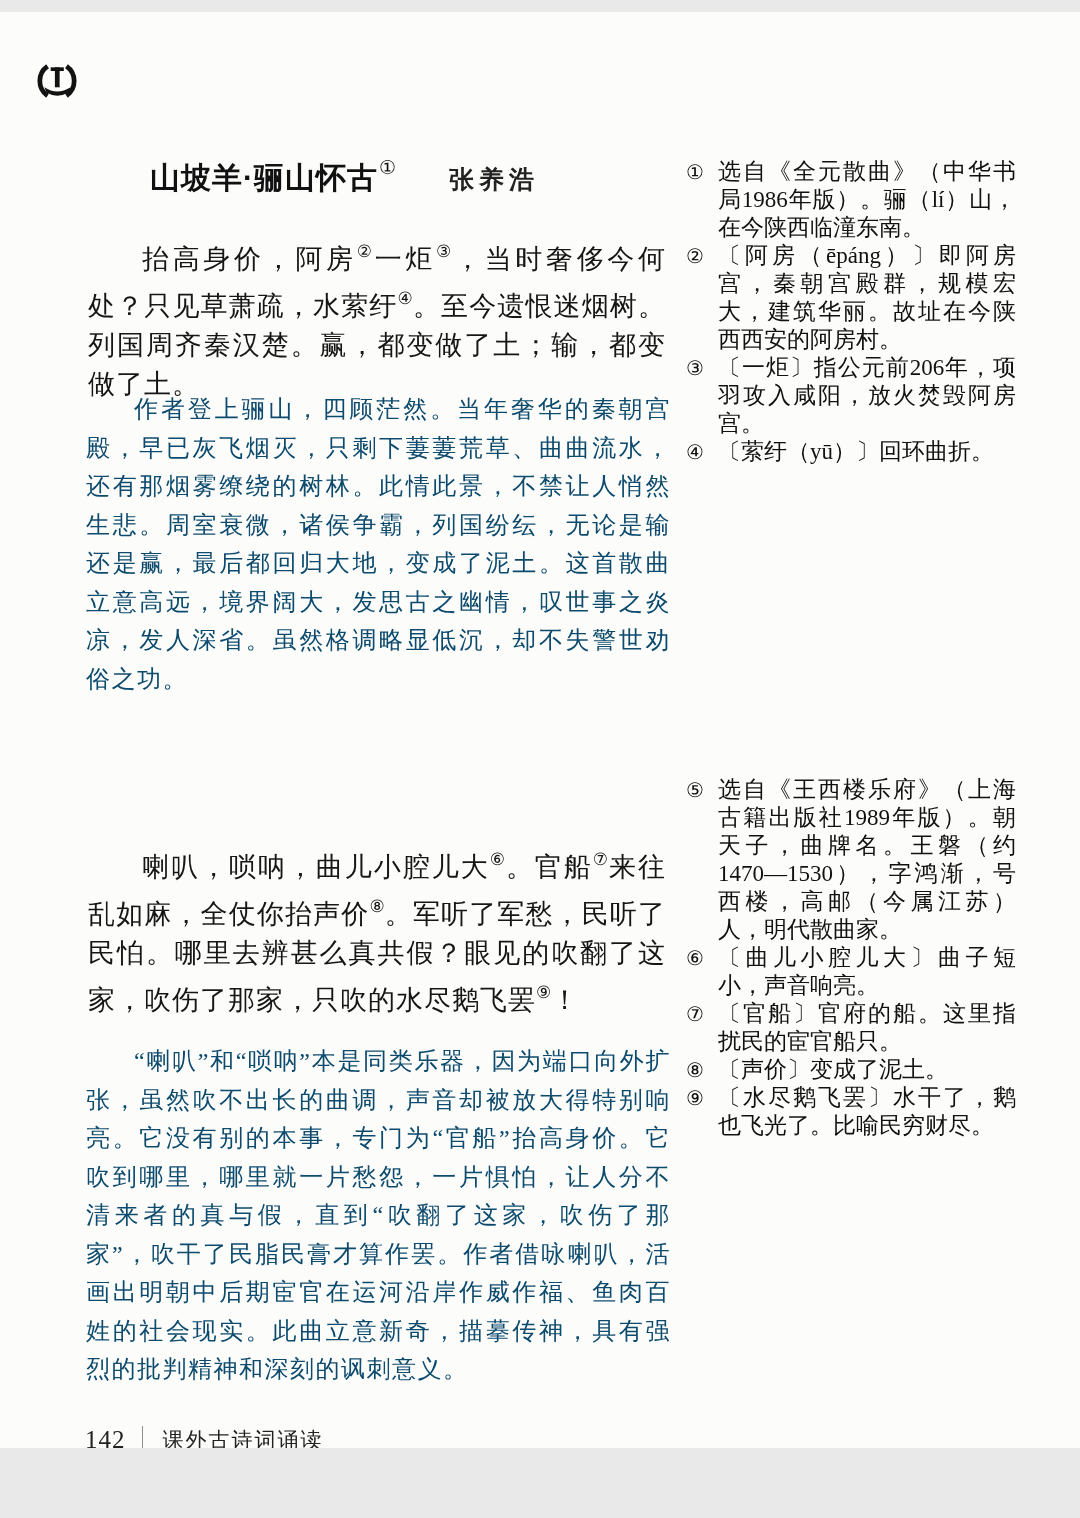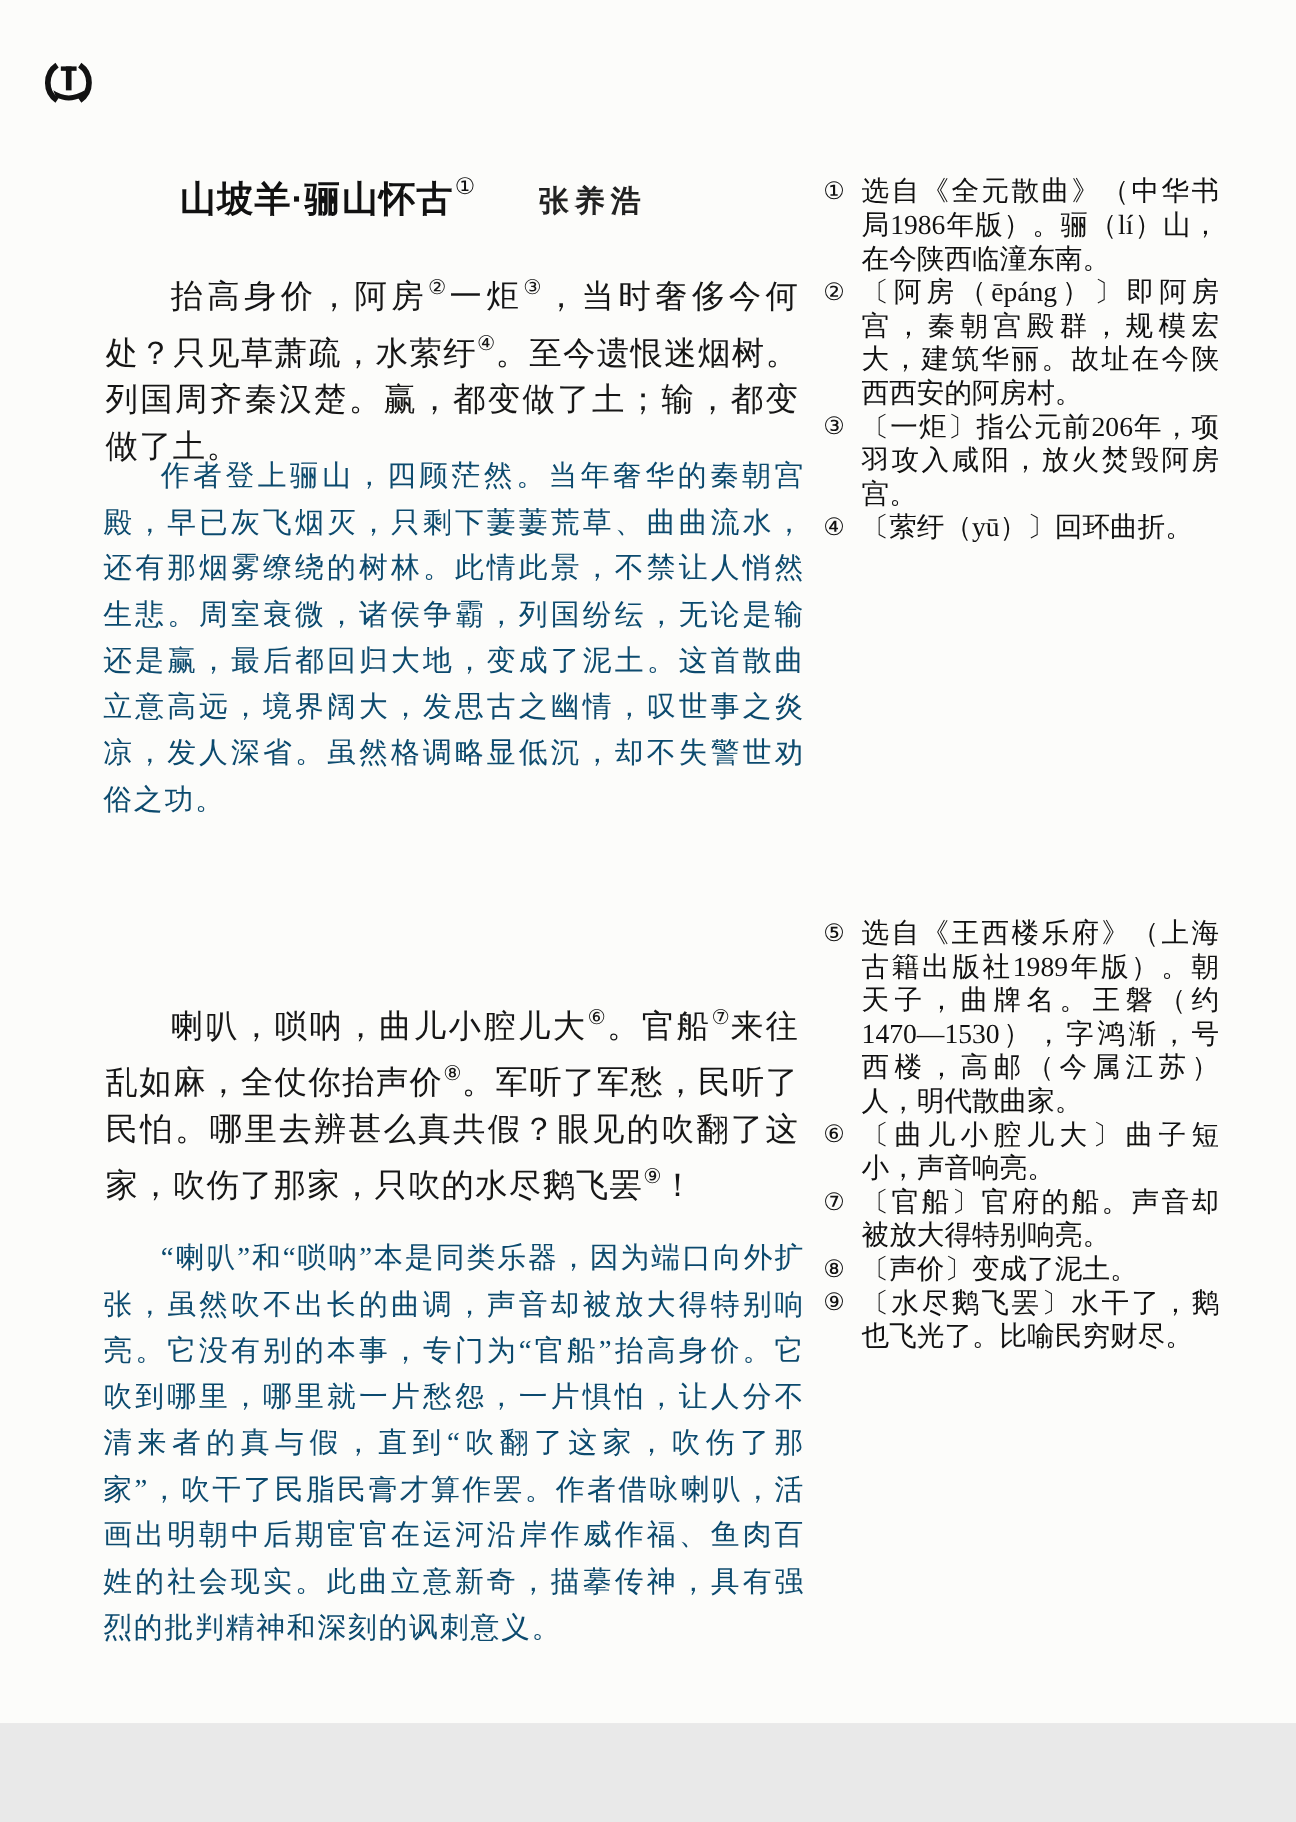--- a/index.html
+++ b/index.html
@@ -1,21 +1,21 @@
 <!DOCTYPE html>
 <html><head>
 <meta charset="utf-8">
 <style>
   * { margin: 0; padding: 0; box-sizing: border-box; }
   html,body { background: #e9e9e9; }
   .page {
     position: relative;
     width: 1080px;
     height: 1436px;
-    margin: 0 auto;
+    margin: 12px auto;
     background: #fcfcfa;
     overflow: hidden;
     font-family: "Liberation Serif", serif;
     color: #1c1c1c;
   }
 
   
   .corner-logo { position: absolute; left: 36px; top: 48px; width: 42px; height: 42px; }
 
   
@@ -167,32 +167,37 @@
     <div class="note-item">
       <span class="note-num">⑤</span>
       <span class="note-text">选自《王西楼乐府》（上海古籍出版社1989年版）。朝天子，曲牌名。王磐（约1470—1530），字鸿渐，号西楼，高邮（今属江苏）人，明代散曲家。</span>
     </div>
     <div class="note-item">
       <span class="note-num">⑥</span>
       <span class="note-text">〔曲儿小腔儿大〕曲子短小，声音响亮。</span>
     </div>
     <div class="note-item">
       <span class="note-num">⑦</span>
-      <span class="note-text">〔官船〕官府的船。声音却被放大得特别响亮。</span>
+      <span class="note-text">〔官船〕官府的船。这里指扰民的宦官船只。</span>
     </div>
     <div class="note-item">
       <span class="note-num">⑧</span>
       <span class="note-text">〔声价〕变成了泥土。</span>
     </div>
     <div class="note-item">
       <span class="note-num">⑨</span>
       <span class="note-text">〔水尽鹅飞罢〕水干了，鹅也飞光了。比喻民穷财尽。</span>
     </div>
   </div>
 
+  <div class="footer">
+    <span class="footer-num">142</span>
+    <span class="footer-divider"></span>
+    <span class="footer-title">课外古诗词诵读</span>
+  </div>
 
   <div class="watermark">
     <span class="wm-ghost g1">海</span>
     <span class="wm-ghost g2">莲</span>
     <div class="wm-face">
       <svg width="86" height="58" viewBox="0 0 86 58">
         <circle cx="18" cy="18" r="11" fill="none" stroke="#d6d3cd" stroke-width="2.5"></circle>
         <circle cx="46" cy="32" r="17" fill="#fff" stroke="#d6d3cd" stroke-width="2.5"></circle>
         <circle cx="40" cy="27" r="2" fill="#cfccc6"></circle>
         <circle cx="50" cy="27" r="2" fill="#cfccc6"></circle>

